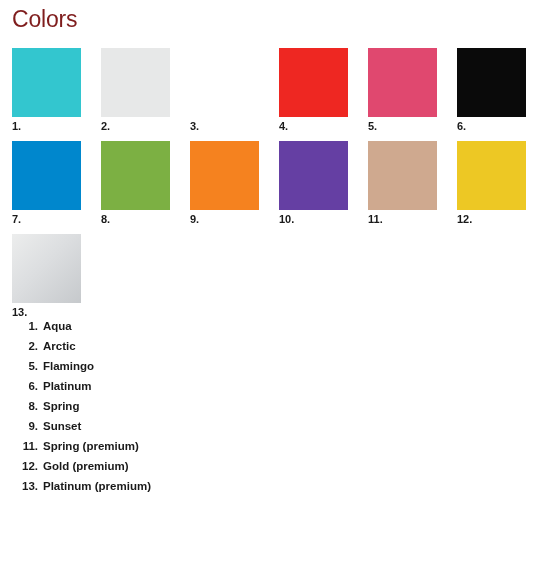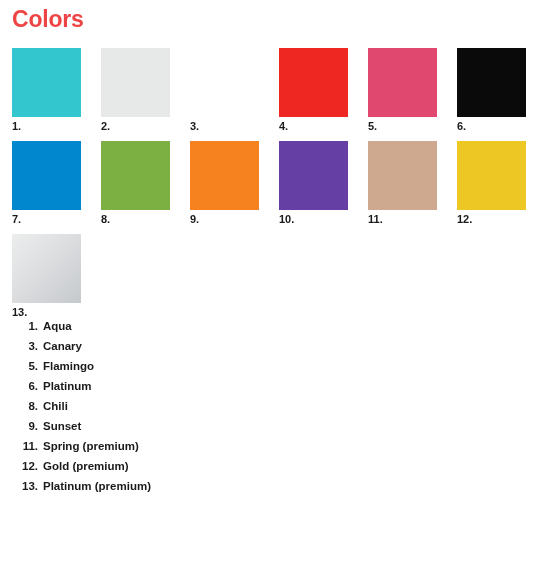--- a/index.html
+++ b/index.html
@@ -15,22 +15,22 @@
     overflow: hidden;
   }
   .page {
     position: relative;
     width: 556px;
     height: 576px;
     box-sizing: border-box;
   }
   .title {
     font-size: 23px;
-    font-weight: bold;
-    color: #ef4444;
+    font-weight: normal;
+    color: #7f1d1d;
     margin: 6px 0 0 12px;
     letter-spacing: -0.2px;
   }
   .swatch-grid {
     position: absolute;
     top: 42px;
     left: 12px;
     width: 534px;
   }
   .swatch-row {
@@ -141,30 +141,30 @@
         <div class="swatch-label">13.</div>
       </div>
     </div>
   </div>
 
   <div class="legend">
     <div class="legend-item">
       <span class="legend-num">1.</span><span class="legend-name">Aqua</span>
     </div>
     <div class="legend-item">
-      <span class="legend-num">3.</span><span class="legend-name">Canary</span>
+      <span class="legend-num">2.</span><span class="legend-name">Arctic</span>
     </div>
     <div class="legend-item">
       <span class="legend-num">5.</span><span class="legend-name">Flamingo</span>
     </div>
     <div class="legend-item">
       <span class="legend-num">6.</span><span class="legend-name">Platinum</span>
     </div>
     <div class="legend-item">
-      <span class="legend-num">8.</span><span class="legend-name">Chili</span>
+      <span class="legend-num">8.</span><span class="legend-name">Spring</span>
     </div>
     <div class="legend-item">
       <span class="legend-num">9.</span><span class="legend-name">Sunset</span>
     </div>
     <div class="legend-item">
       <span class="legend-num">11.</span><span class="legend-name">Spring (premium)</span>
     </div>
     <div class="legend-item">
       <span class="legend-num">12.</span><span class="legend-name">Gold (premium)</span>
     </div>

